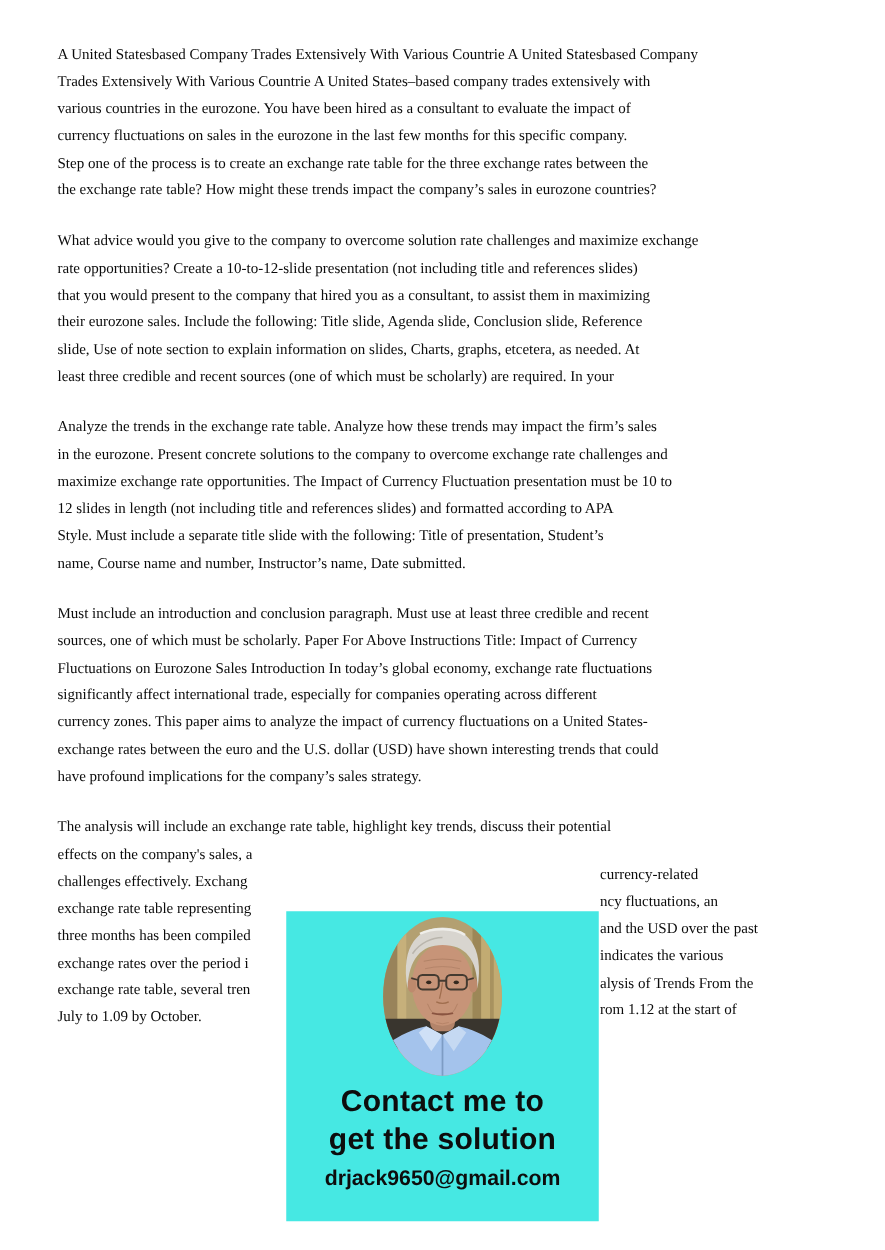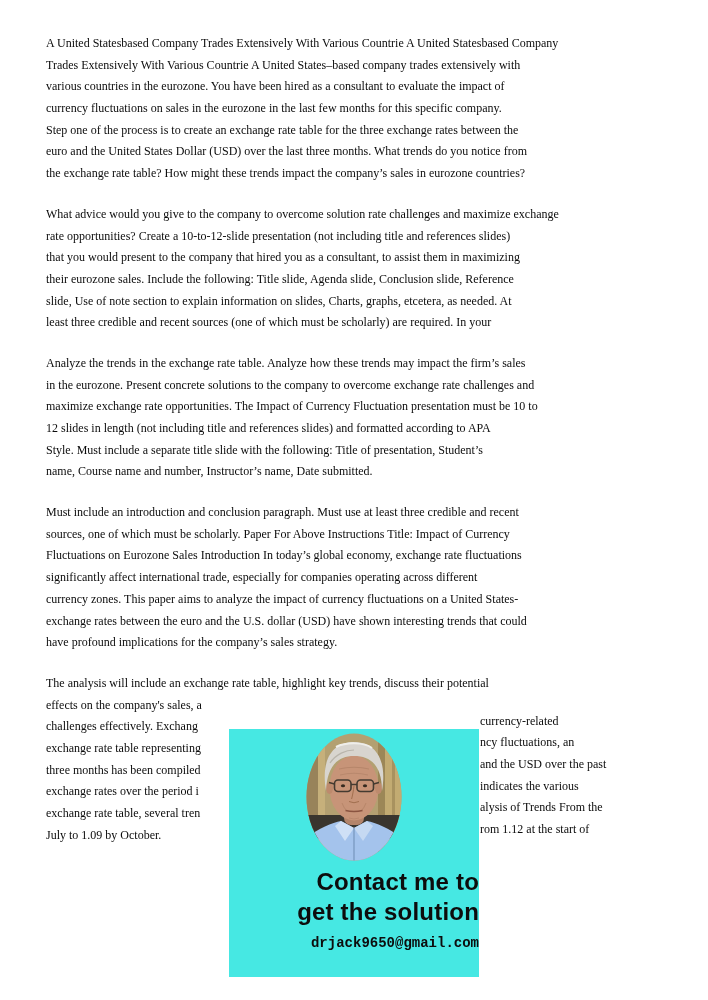--- a/index.html
+++ b/index.html
@@ -31,21 +31,21 @@
   }
   .frag-right {
     position: absolute;
     left: 434px; top: 16px;
   }
   
   .ad {
     position: absolute;
     left: 229px; top: 729px;
     width: 250px; height: 248px;
-    text-align: right;
+    text-align: center;
     z-index: 5;
   }
   .portrait {
     position: absolute;
     left: 77px; top: 4px;
     width: 96px; height: 128px;
   }
   .ad-heading {
     position: absolute;
     left: 0; width: 100%;
@@ -54,40 +54,39 @@
     font-size: 24px;
     line-height: 30px;
     color: #0d0d0d;
     letter-spacing: 0.2px;
   }
   .ad-heading.l1 { top: 138px; }
   .ad-heading.l2 { top: 168px; }
   .ad-email {
     position: absolute;
     left: 0; top: 201px; width: 100%;
-    font-family: Liberation Mono, monospace;
+    font-family: Liberation Sans, sans-serif;
     font-weight: bold;
-    font-size: 14px;
+    font-size: 17px;
     line-height: 26px;
     color: #0d0d0d;
   }
 </style>
 </head>
 <body style="background: rgb(255, 255, 255);">
 
 <div class="page">
 
   <div class="textblock" id="textblock" style="color: rgb(11, 11, 11);">
       <div class="para">
         <div class="line">A United Statesbased Company Trades Extensively With Various Countrie A United Statesbased Company</div>
         <div class="line">Trades Extensively With Various Countrie A United States–based company trades extensively with</div>
         <div class="line">various countries in the eurozone. You have been hired as a consultant to evaluate the impact of</div>
         <div class="line">currency fluctuations on sales in the eurozone in the last few months for this specific company.</div>
         <div class="line">Step one of the process is to create an exchange rate table for the three exchange rates between the</div>
-        <div class="line">euro and the United States Dollar (USD) over the last three months. What trends do you notice from</div>
         <div class="line">the exchange rate table? How might these trends impact the company’s sales in eurozone countries?</div>
       </div>
       <div class="para">
         <div class="line">What advice would you give to the company to overcome solution rate challenges and maximize exchange</div>
         <div class="line">rate opportunities? Create a 10-to-12-slide presentation (not including title and references slides)</div>
         <div class="line">that you would present to the company that hired you as a consultant, to assist them in maximizing</div>
         <div class="line">their eurozone sales. Include the following: Title slide, Agenda slide, Conclusion slide, Reference</div>
         <div class="line">slide, Use of note section to explain information on slides, Charts, graphs, etcetera, as needed. At</div>
         <div class="line">least three credible and recent sources (one of which must be scholarly) are required. In your</div>
       </div>

